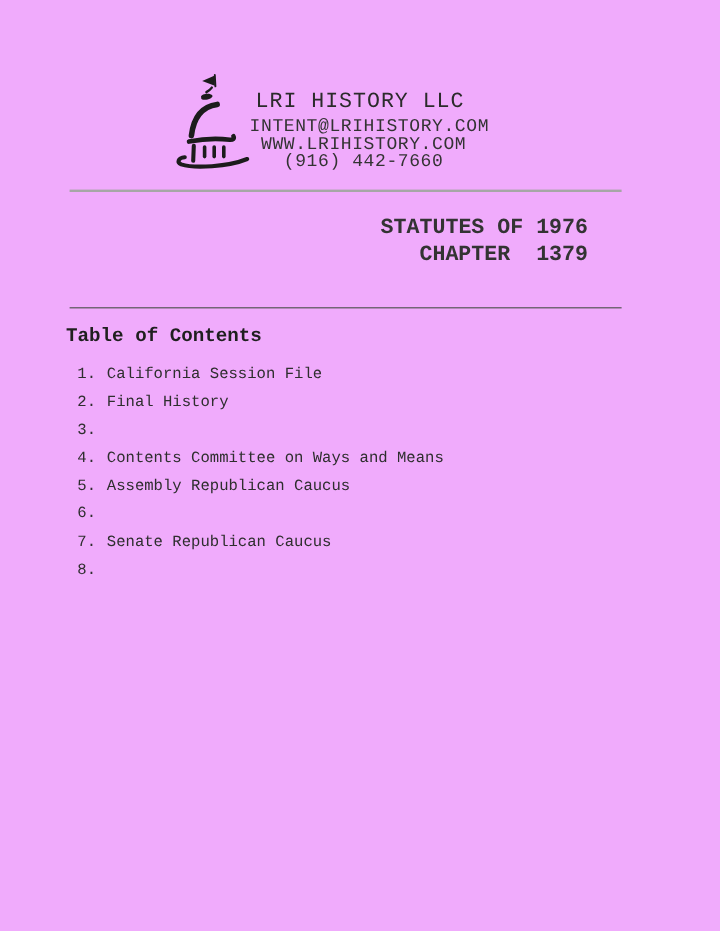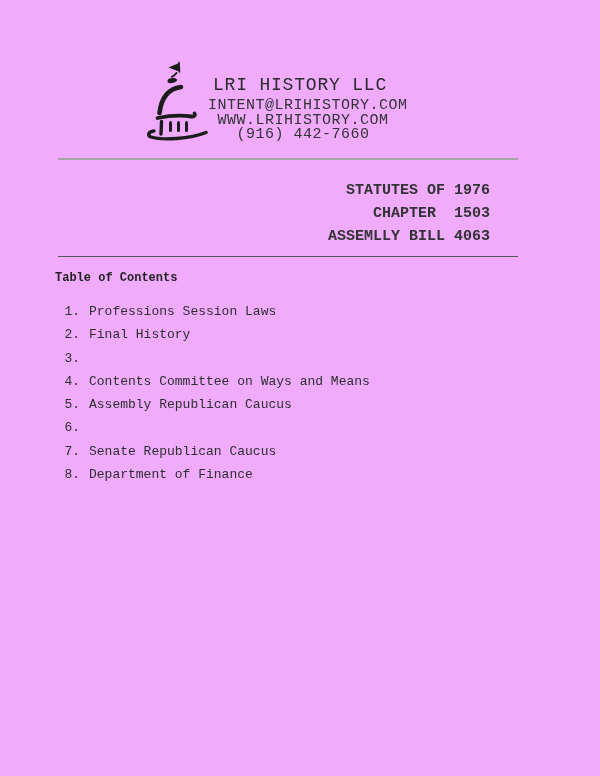--- a/index.html
+++ b/index.html
@@ -75,34 +75,34 @@
   }
 
   
   .reference {
     position: absolute;
     right: 110px;
     top: 179px;
     text-align: right;
   }
   .reference-line {
-    font-size: 15px;
+    font-size: 18px;
     font-weight: bold;
     line-height: 23.2px;
     color: #333333;
     white-space: pre;
   }
 
   
   .toc-title {
     position: absolute;
     left: 55px;
     top: 271px;
     margin: 0;
-    font-size: 12px;
+    font-size: 16px;
     font-weight: bold;
     color: #1f1f1f;
   }
   .toc-list {
     position: absolute;
     left: 55px;
     top: 300px;
     width: 480px;
   }
   .toc-item {
@@ -155,32 +155,31 @@
     <div class="company-name">LRI HISTORY LLC</div>
     <div class="contact-line contact-email">INTENT@LRIHISTORY.COM</div>
     <div class="contact-line contact-website">WWW.LRIHISTORY.COM</div>
     <div class="contact-line contact-phone">(916) 442-7660</div>
   </div>
 
   <hr class="divider divider-top">
 
   <div class="reference">
     <div class="reference-line">STATUTES OF 1976</div>
-    <div class="reference-line">CHAPTER  1503</div>
-    <div class="reference-line">ASSEMLLY BILL 4063</div>
+    <div class="reference-line">CHAPTER  1379</div>
   </div>
 
   <hr class="divider divider-mid">
 
   <h2 class="toc-title">Table of Contents</h2>
 
   <div class="toc-list">
     <div class="toc-item">
       <span class="toc-number">1.</span>
-      <span class="toc-label">Professions Session Laws</span>
+      <span class="toc-label">California Session File</span>
     </div>
     <div class="toc-item">
       <span class="toc-number">2.</span>
       <span class="toc-label">Final History</span>
     </div>
     <div class="toc-item">
       <span class="toc-number">3.</span>
     </div>
     <div class="toc-item">
       <span class="toc-number">4.</span>
@@ -192,17 +191,16 @@
     </div>
     <div class="toc-item">
       <span class="toc-number">6.</span>
     </div>
     <div class="toc-item">
       <span class="toc-number">7.</span>
       <span class="toc-label">Senate Republican Caucus</span>
     </div>
     <div class="toc-item">
       <span class="toc-number">8.</span>
-      <span class="toc-label">Department of Finance</span>
     </div>
   </div>
 
 </div>
 
 </body></html>

